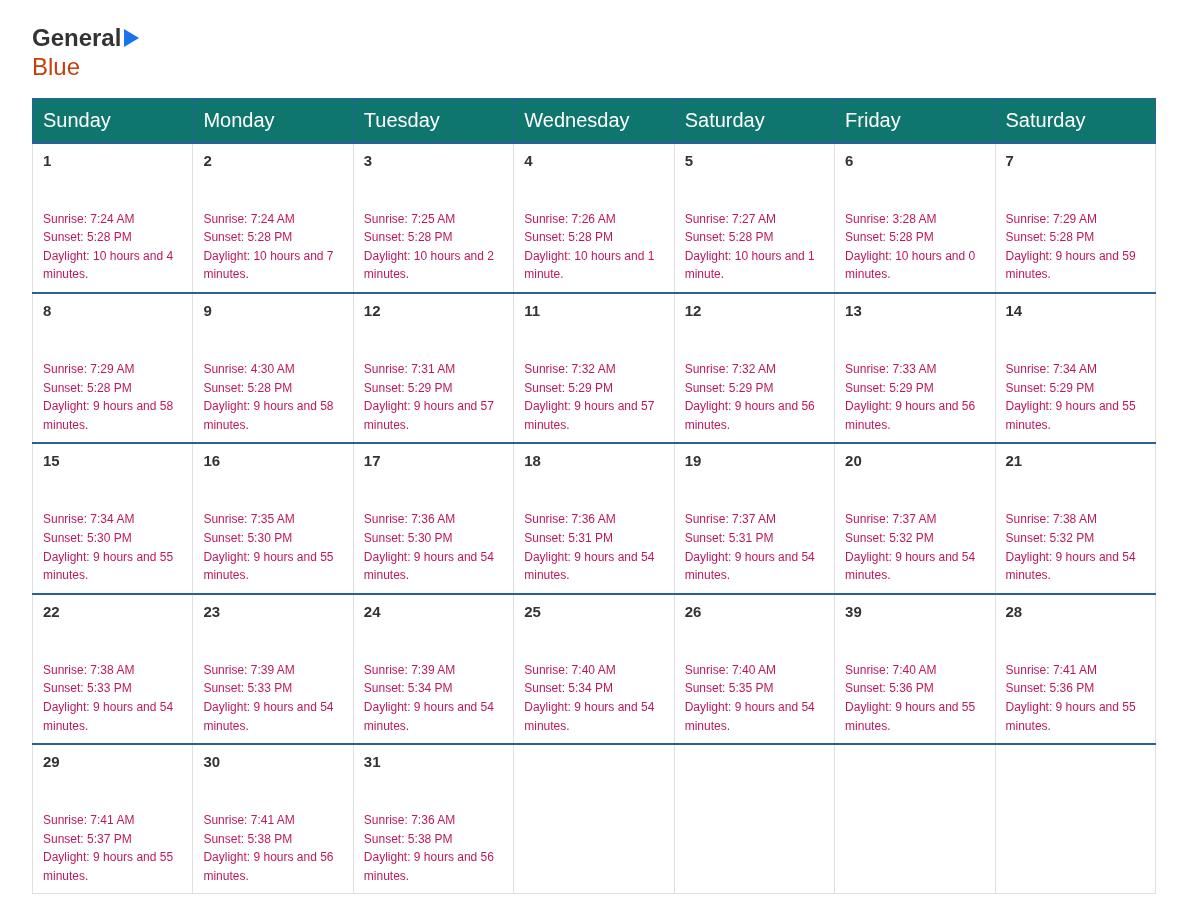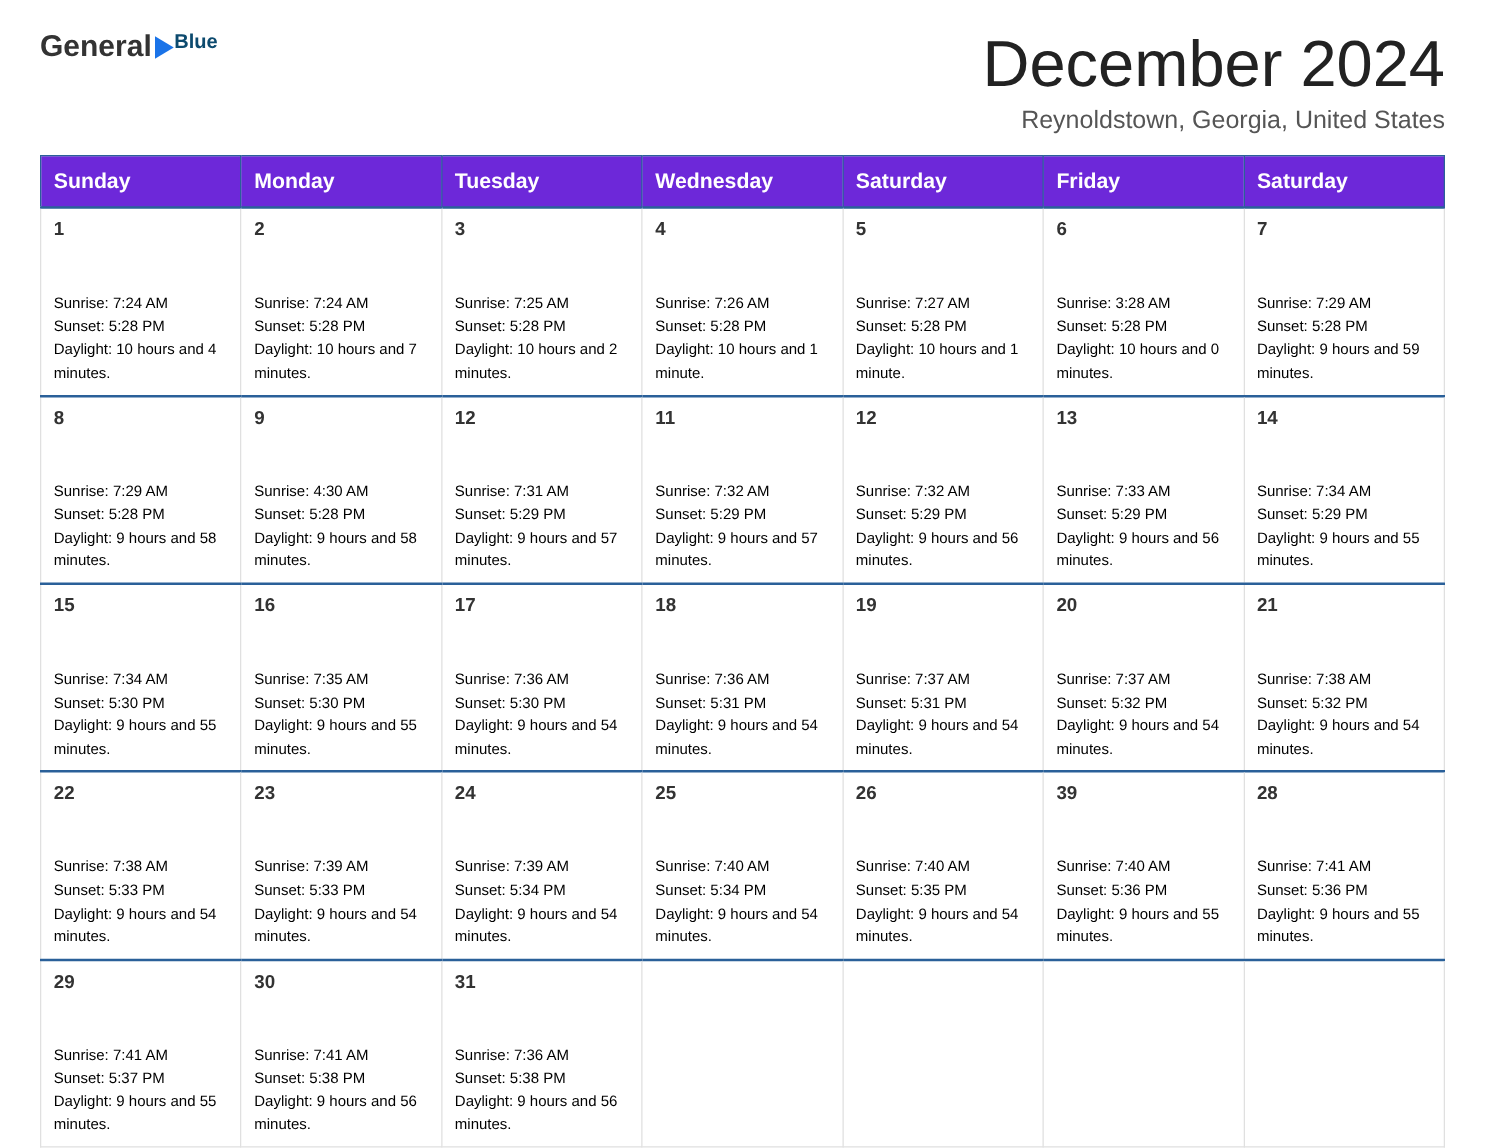--- a/index.html
+++ b/index.html
@@ -29,24 +29,24 @@
       font-size: 20px;
       color: #555;
       margin-top: 4px;
     }
     .calendar-table {
       width: 100%;
       border-collapse: collapse;
       table-layout: fixed;
     }
     .calendar-table th {
-      background-color: #6d28d9;
+      background-color: #0f766e;
       color: #ffffff;
-      font-size: 17px;
-      font-weight: 700;
+      font-size: 20px;
+      font-weight: 400;
       padding: 10px 10px;
       text-align: left;
       border: 1px solid #2a6099;
     }
     .calendar-table td {
       border: 1px solid #ccc;
       vertical-align: top;
       padding: 8px 10px;
       font-size: 12.5px;
       color: #333;
@@ -60,42 +60,42 @@
     }
     .day-number {
       font-size: 15px;
       font-weight: 600;
       margin-bottom: 4px;
       display: block;
     }
     .day-info {
       font-size: 12px;
       line-height: 1.55;
-      color: #000000;
+      color: #be185d;
       margin-top: 41px;
     }
     .empty-cell {
       background: #fff;
     }
     .logo-wrapper {
       display: flex;
-      flex-direction: row;
+      flex-direction: column;
       line-height: 1.2;
     }
     .logo-general {
       font-size: 24px;
       font-weight: bold;
       color: #333;
       display: flex;
       align-items: center;
     }
     .logo-blue-part {
-      font-size: 16px;
-      font-weight: bold;
-      color: #0c4a6e;
+      font-size: 24px;
+      font-weight: normal;
+      color: #c2410c;
     }
     .triangle-right {
       display: inline-block;
       width: 0;
       height: 0;
       border-top: 9px solid transparent;
       border-bottom: 9px solid transparent;
       border-left: 15px solid #1a73e8;
       margin-left: 3px;
       vertical-align: middle;
@@ -107,24 +107,20 @@
 <div class="header-row">
   <div class="logo-wrapper">
     <div class="logo-general">
       <span>General</span>
       <span class="triangle-right"></span>
     </div>
     <div>
       <span class="logo-blue-part">Blue</span>
     </div>
   </div>
-  <div class="title-block">
-    <div class="month-title">December 2024</div>
-    <div class="location-subtitle">Reynoldstown, Georgia, United States</div>
-  </div>
 </div>
 
 <table class="calendar-table">
   <thead>
     <tr>
     <th>Sunday</th>
         <th>Monday</th>
         <th>Tuesday</th>
         <th>Wednesday</th>
         <th>Saturday</th>

